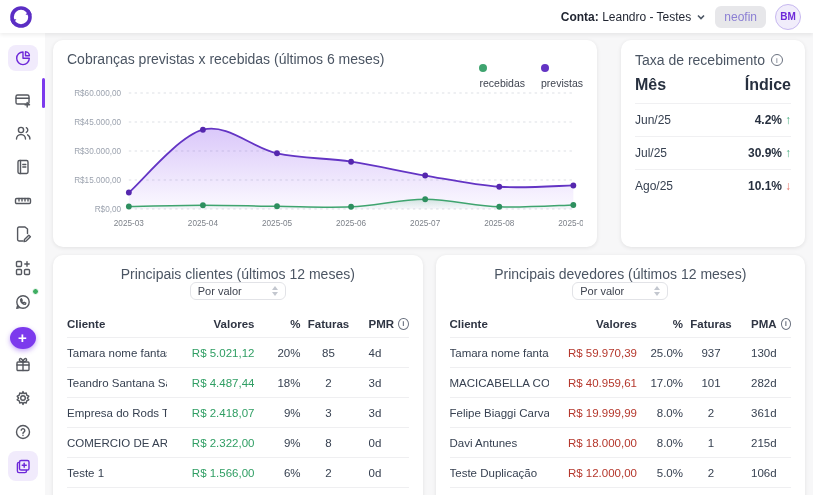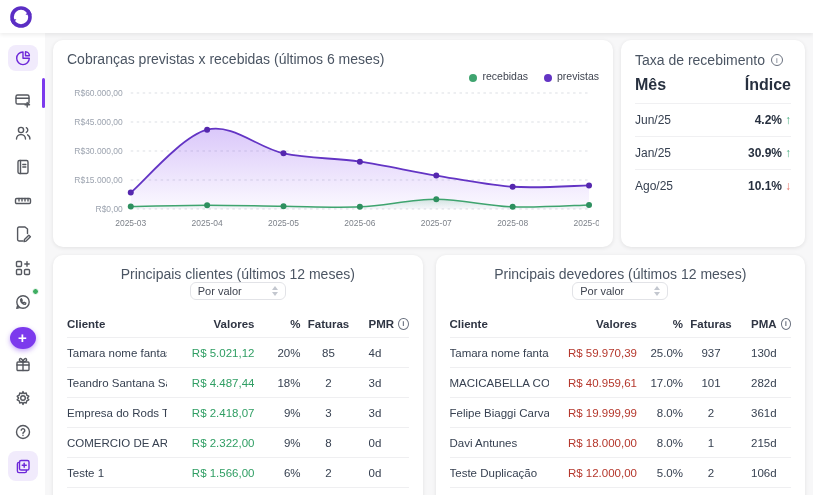--- a/index.html
+++ b/index.html
@@ -38,32 +38,32 @@
   .fab { width:26px; height:26px; border-radius:50%; background:#7c3aed; color:#fff; display:flex;
     align-items:center; justify-content:center; font-size:15px; font-weight:700; cursor:pointer;
     box-shadow:0 2px 5px rgba(124,58,237,.45); margin:4px 0 0; }
   .sb-bottom { margin-top:auto; display:flex; flex-direction:column; align-items:center; }
   .sb-bottom .sb-item { margin-bottom:4px; }
   .sb-item.tinted { background:#f1ebfc; }
   .sb-item.tinted svg { stroke:#6d28d9; }
 
   
   .card { background:#fff; border-radius:10px; box-shadow:0 1px 4px rgba(0,0,0,.09); }
-  .row1 { display:flex; gap:8px; }
+  .row1 { display:flex; gap:24px; }
   .chart-card { flex:1; height:207px; padding:11px 14px 8px; }
   .taxa-card { width:184px; height:207px; padding:12px 14px; }
   .row2 { display:flex; gap:13px; margin-top:8px; }
   .table-card { flex:1; height:252px; padding:11px 14px; overflow:hidden; }
 
   .card-title { font-size:14px; color:#4b5563; }
 
   
   .legend { display:flex; justify-content:flex-end; gap:16px; font-size:10.5px; color:#3f4450;
     margin:2px 0 2px; height:14px; align-items:center; }
-  .legend-item { display:flex; align-items:flex-end; gap:5px; }
+  .legend-item { display:flex; align-items:flex-start; gap:5px;flex-direction:column; }
   .legend-dot { width:8px; height:8px; border-radius:50%; }
   .chart-wrap { width:100%; height:148px; }
   .chart-wrap svg { width:100%; height:100%; display:block; }
 
   
   .taxa-title-row { display:flex; align-items:center; gap:6px; margin-bottom:8px; }
   .info-i { width:12px; height:12px; border:1px solid #6b7280; border-radius:50%; color:#6b7280;
     font-size:8px; display:inline-flex; align-items:center; justify-content:center; font-style:normal; }
   .taxa-head { display:flex; justify-content:space-between; font-size:16px; font-weight:700;
     color:#27303f; padding-bottom:9px; }
@@ -91,20 +91,31 @@
 </style>
 </head>
 <body>
 
 <div class="topbar">
   <svg class="logo" viewBox="0 0 26 26">
     <circle cx="13" cy="13" r="9" fill="none" stroke="#5b2ec4" stroke-width="3.6"></circle>
     <polygon points="2.2,15.5 8.4,15.2 4.6,20.2" fill="#5b2ec4"></polygon>
     <polygon points="23.8,10.5 17.6,10.8 21.4,5.8" fill="#5b2ec4"></polygon>
   </svg>
+  <div class="tb-right">
+    <div class="acct">
+      <span><b>Conta:</b>
+      <span>Leandro - Testes</span></span>
+      <svg class="chev" viewBox="0 0 10 10">
+          <polyline points="2,3.5 5,6.5 8,3.5"></polyline>
+        </svg>
+    </div>
+    <div class="ws-badge">neofin</div>
+    <div class="avatar">BM</div>
+  </div>
 </div>
 
 <div class="app-body">
 
   <div class="sidebar">
     <div class="active-bar"></div>
 
     <div class="sb-item active first">
       <svg viewBox="0 0 18 18">
         <path d="M9 3 A6.3 6.3 0 1 0 15.3 9.3 L9 9.3 Z"></path>
@@ -276,21 +287,21 @@
         <div class="taxa-head">
           <span>Mês</span>
           <span>Índice</span>
         </div>
         <div id="taxa-rows">
             <div class="taxa-row">
               <span>Jun/25</span>
               <span class="taxa-val">4.2%<span class="arrow-up">↑</span></span>
             </div>
             <div class="taxa-row">
-              <span>Jan/25</span>
+              <span>Jul/25</span>
               <span class="taxa-val">30.9%<span class="arrow-up">↑</span></span>
             </div>
             <div class="taxa-row">
               <span>Ago/25</span>
               <span class="taxa-val">10.1%<span class="arrow-down">↓</span></span>
             </div>
           </div>
       </div>
     </div>
 

